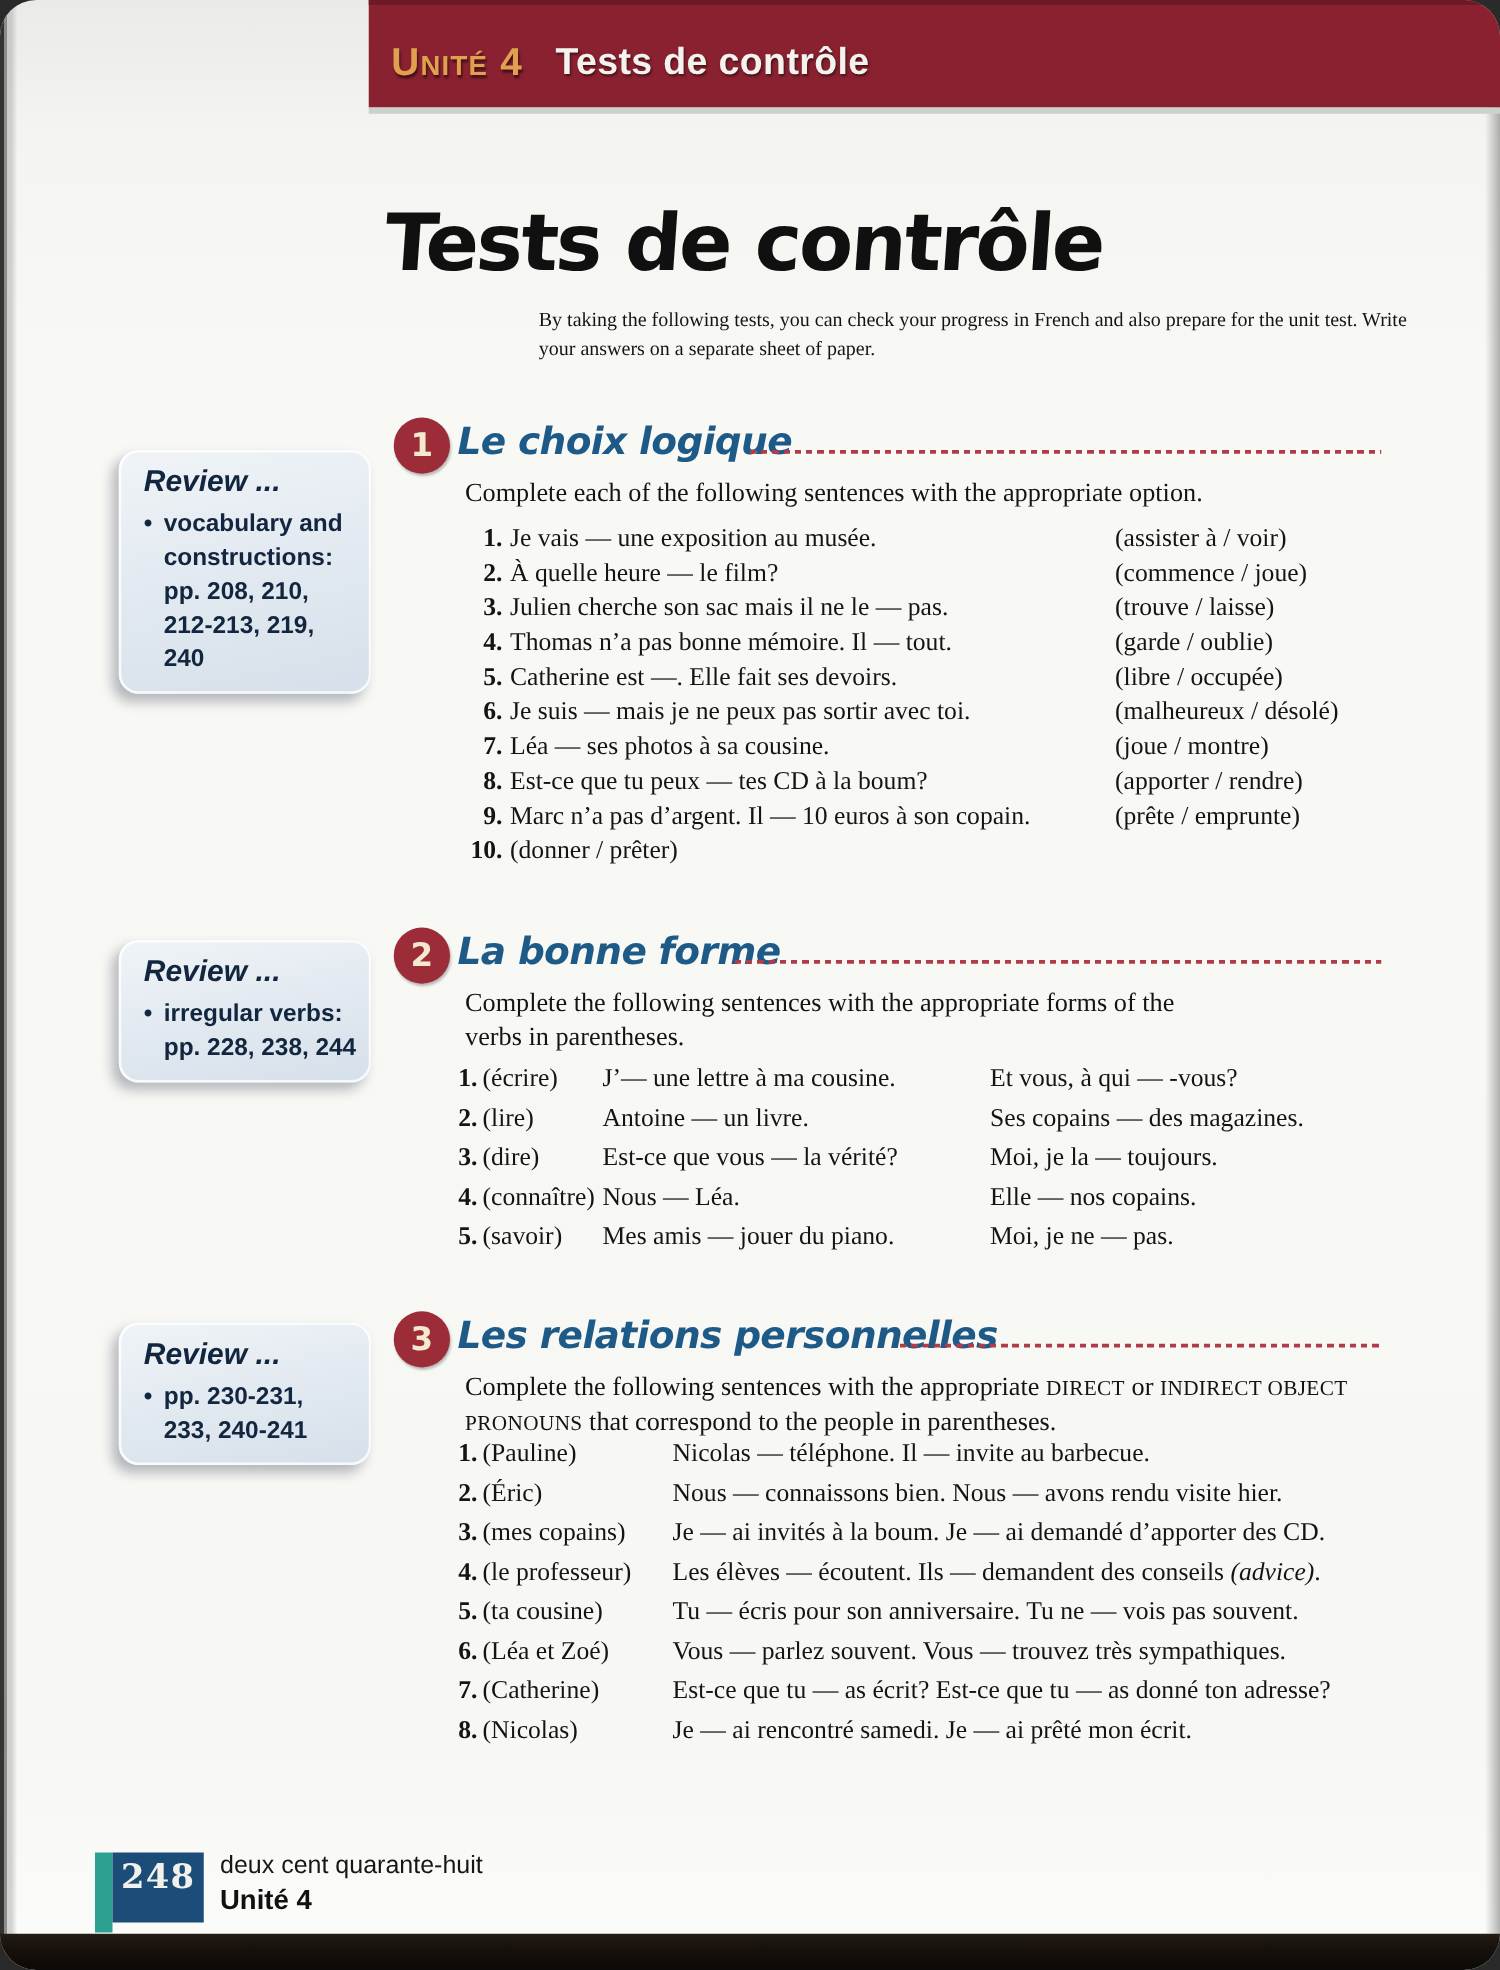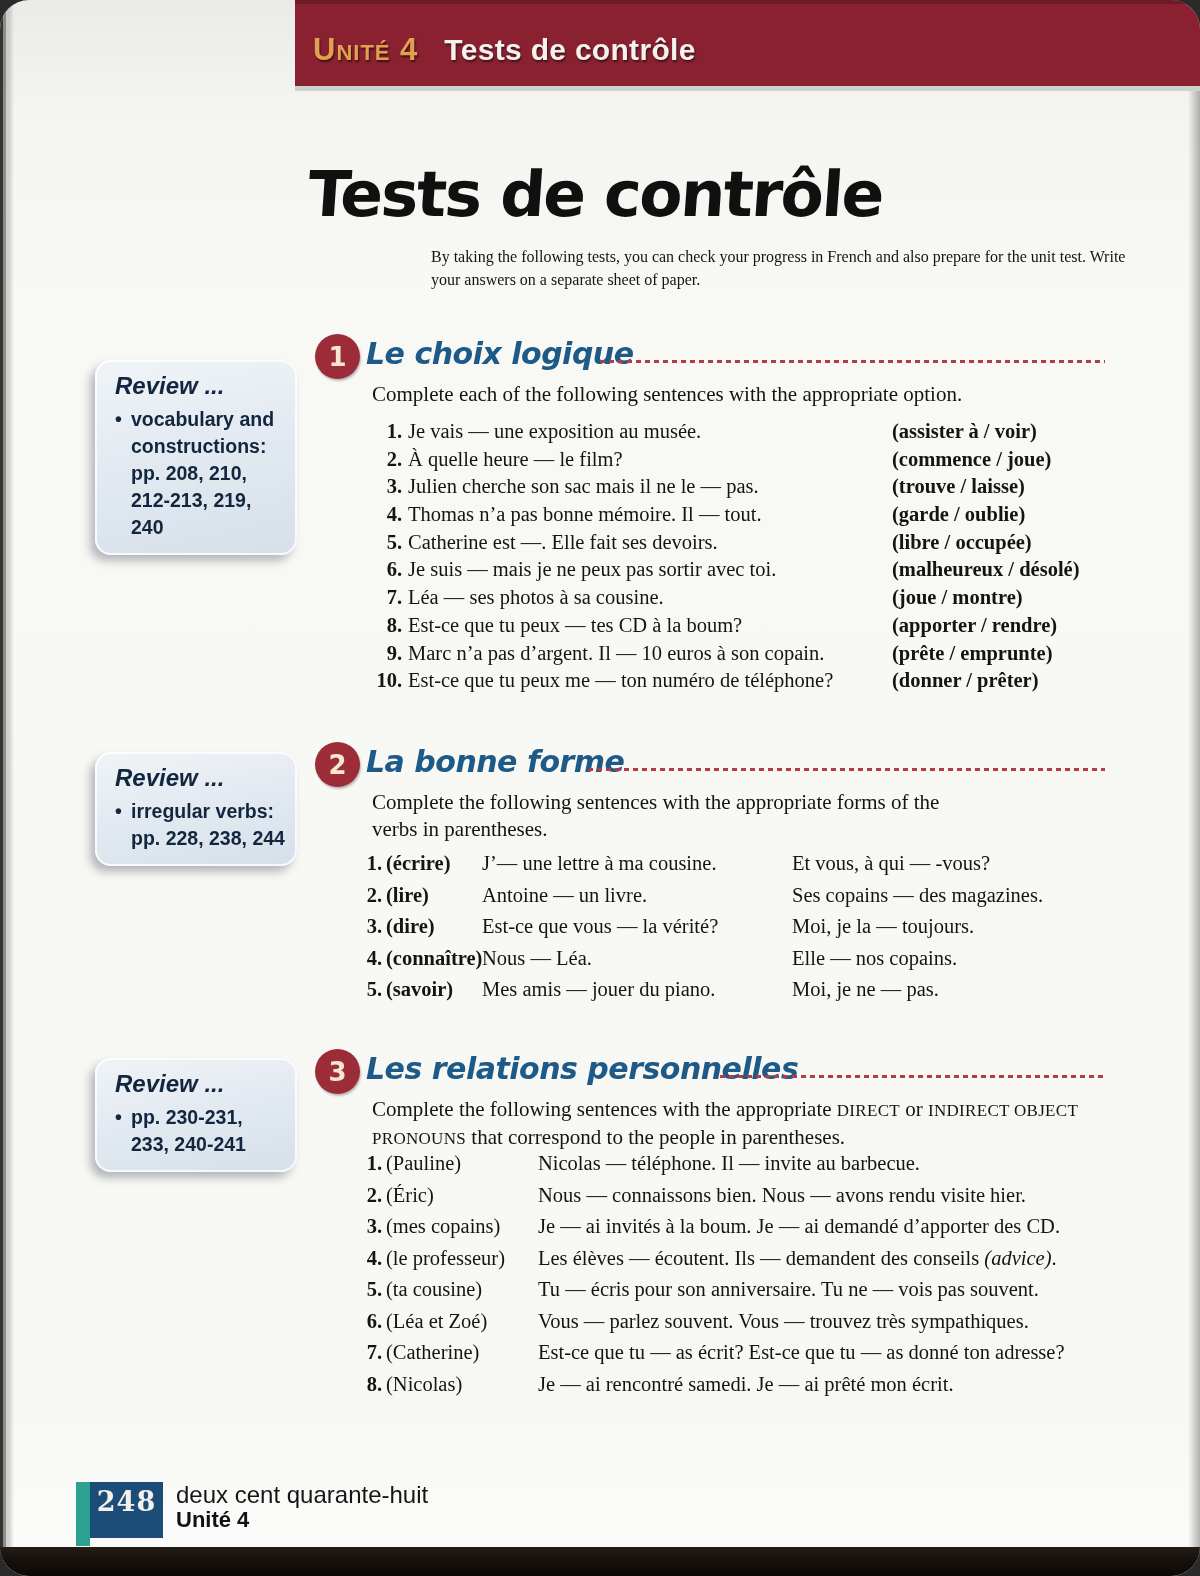--- a/index.html
+++ b/index.html
@@ -33,39 +33,39 @@
     font-size:30px;color:#1E5A87;letter-spacing:-.5px;}
   .dashes{position:absolute;height:3px;
     background-image:repeating-linear-gradient(90deg,#B23B49 0 5px,rgba(0,0,0,0) 5px 9px);}
   .instr{position:absolute;left:372px;font-size:21px;line-height:27px;color:#141414;}
   .sc{font-size:17px;letter-spacing:.3px;}
   .note-it{font-style:italic;}
   
   .rows{position:absolute;font-size:20.5px;color:#141414;display:grid;column-gap:6px;}
   .rows .num{font-weight:bold;text-align:right;white-space:nowrap;}
   .rows .cell{white-space:nowrap;}
-  .rows .bold{font-weight:bold;}
+  .rows .bold{font-weight:normal;}
   #sec1-rows{left:370px;top:420px;grid-template-columns:32px 478px auto;grid-auto-rows:27.7px;}
   #sec2-rows{left:350px;top:852px;grid-template-columns:32px 92px 306px auto;grid-auto-rows:31.6px;column-gap:4px;}
   #sec3-rows{left:350px;top:1152px;grid-template-columns:32px 148px auto;grid-auto-rows:31.5px;column-gap:4px;}
   
   .review{position:absolute;left:95px;width:202px;box-sizing:border-box;border-radius:16px;
     background:linear-gradient(168deg,#F0F4F7 0%,#E3EAF1 45%,#D6E0EA 100%);
     box-shadow:-5px 6px 9px rgba(60,70,82,.35), inset 0 0 0 2px rgba(255,255,255,.8);
     padding:12px 12px 14px 20px;font-family:"Liberation Sans",sans-serif;color:#13263F;}
   .review .rtitle{font-weight:bold;font-style:italic;font-size:24px;margin-bottom:6px;}
   .review .ritem{display:flex;font-weight:bold;font-size:19.5px;line-height:27px;}
   .review .bullet{width:16px;flex:0 0 16px;}
   .review .rlabel,.review .rpages{display:block;}
   
   .foot-teal{position:absolute;left:76px;top:1482px;width:14px;height:64px;background:#2CA192;}
   .foot-blue{position:absolute;left:90px;top:1482px;width:73px;height:56px;background:#1C4D78;
     display:flex;justify-content:center;}
   .foot-blue span{font-family:"DejaVu Serif",serif;font-weight:bold;font-size:27px;color:#F2F1EC;margin-top:4px;letter-spacing:1px;}
-  .foot-words{position:absolute;left:176px;top:1481px;font-family:"Liberation Sans",sans-serif;font-size:24px;color:#161616;}
+  .foot-words{position:absolute;left:176px;top:1481px;font-family:"Liberation Sans",sans-serif;font-size:20px;color:#161616;}
   .foot-unit{position:absolute;left:176px;top:1507px;font-family:"Liberation Sans",sans-serif;font-weight:bold;font-size:22px;color:#111;}
   .bottom-bar{position:absolute;left:0;top:1547px;width:1200px;height:29px;
     background:linear-gradient(180deg,#241d16 0,#17110c 40%,#0c0906 100%);}
 </style>
 </head>
 <body>
 
 <div id="scan">
   <div class="edge-left"></div>
   <div class="edge-right"></div>
@@ -108,21 +108,20 @@
     <span class="num">7.</span>
     <span class="cell">Léa — ses photos à sa cousine.</span>
     <span class="cell bold">(joue / montre)</span>
     <span class="num">8.</span>
     <span class="cell">Est-ce que tu peux — tes CD à la boum?</span>
     <span class="cell bold">(apporter / rendre)</span>
     <span class="num">9.</span>
     <span class="cell">Marc n’a pas d’argent. Il — 10 euros à son copain.</span>
     <span class="cell bold">(prête / emprunte)</span>
     <span class="num">10.</span>
-    <span class="cell">Est-ce que tu peux me — ton numéro de téléphone?</span>
     <span class="cell bold">(donner / prêter)</span>
   </div>
 
   <div class="circle" style="top:742px">
     <span>2</span>
   </div>
   <div class="sec-title" style="top:744px">La bonne forme</div>
   <div class="dashes" style="left:588px;top:768px;width:517px"></div>
   <div class="instr" style="top:789px;width:592px">Complete the following sentences with the appropriate forms of the verbs in parentheses.</div>
 

